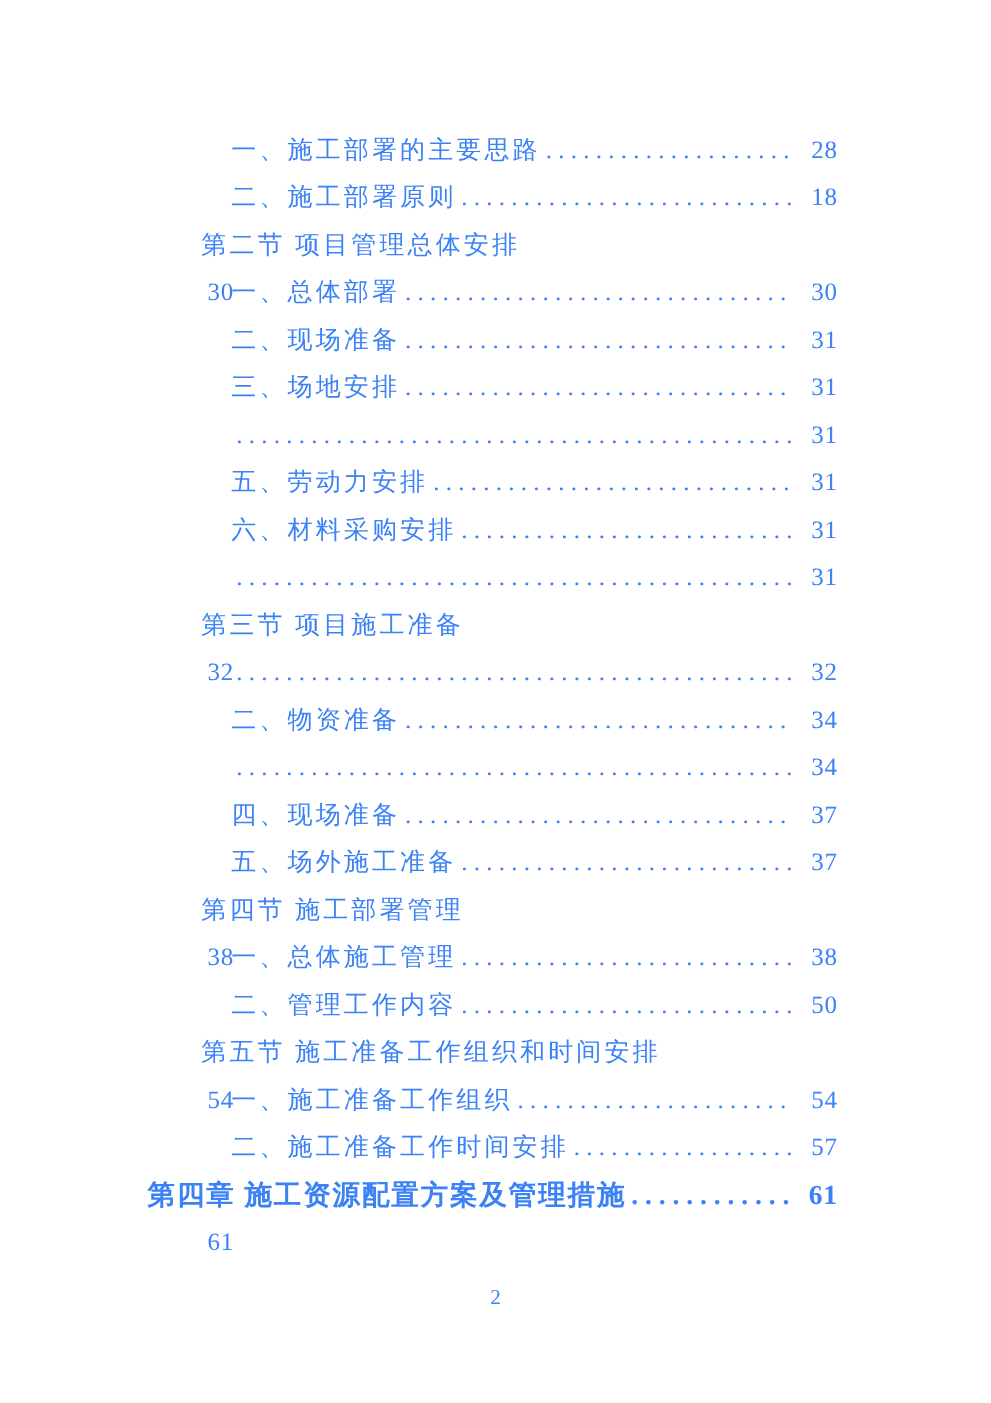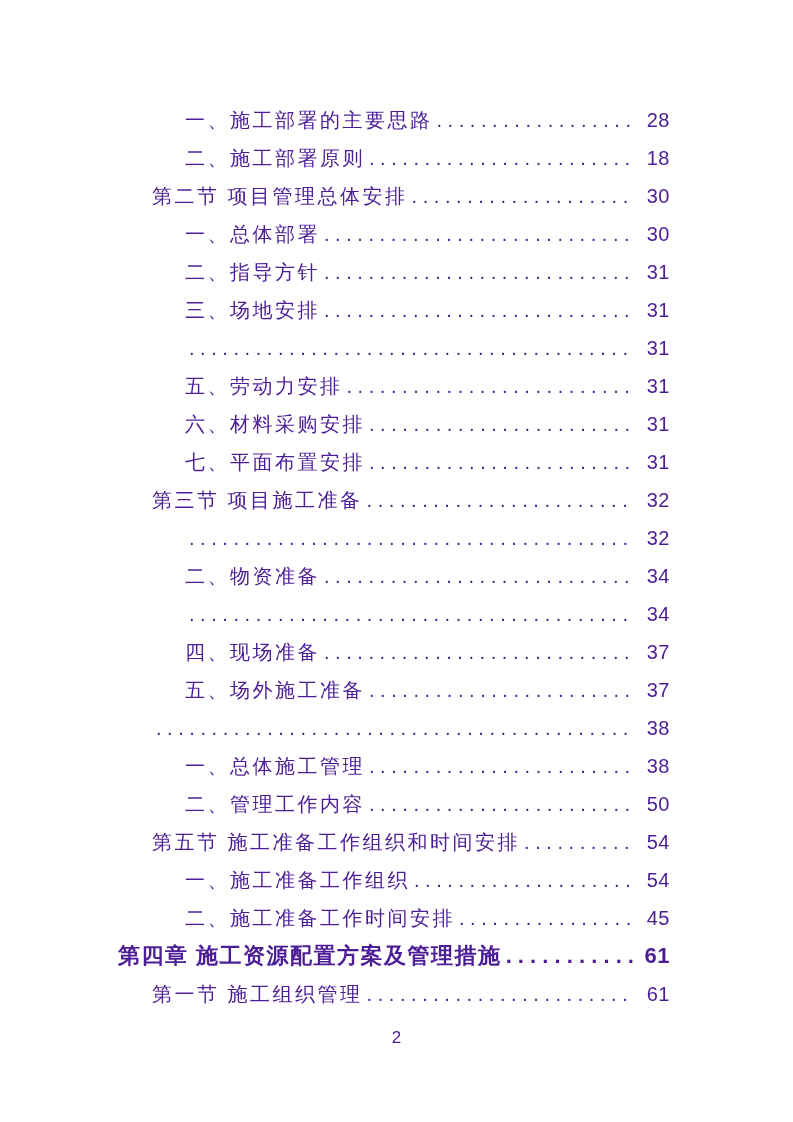--- a/index.html
+++ b/index.html
@@ -6,22 +6,22 @@
     margin: 0;
     padding: 0;
     background: #ffffff;
   }
   .page {
     position: relative;
     width: 793px;
     height: 1122px;
     background: #ffffff;
     overflow: hidden;
-    font-family: Liberation Sans, sans-serif;
-    color: #4c1d95;
+    font-family: Liberation Serif, serif;
+    color: #3b82f6;
   }
   .toc {
     position: absolute;
     top: 101px;
     left: 118px;
     right: 123px;
   }
   .toc-row {
     display: flex;
     align-items: baseline;
@@ -52,20 +52,21 @@
     letter-spacing: 0.5px;
   }
   .lv-chapter {
     margin-left: 0;
     font-weight: 700;
     font-size: 22px;
     letter-spacing: 1.5px;
   }
   .lv-section {
     margin-left: 34px;
+    flex-direction: column;
   }
   .lv-item {
     margin-left: 67px;
   }
   .footer {
     position: absolute;
     top: 1026px;
     left: 0;
     width: 100%;
     text-align: center;
@@ -97,21 +98,21 @@
       <span class="num">30</span>
     </div>
 
     <div class="toc-row lv-item">
       <span class="title">一、总体部署</span>
       <span class="dots"></span>
       <span class="num">30</span>
     </div>
 
     <div class="toc-row lv-item">
-      <span class="title">二、指导方针</span>
+      <span class="title">二、现场准备</span>
       <span class="dots"></span>
       <span class="num">31</span>
     </div>
 
     <div class="toc-row lv-item">
       <span class="title">三、场地安排</span>
       <span class="dots"></span>
       <span class="num">31</span>
     </div>
 
@@ -126,21 +127,20 @@
       <span class="num">31</span>
     </div>
 
     <div class="toc-row lv-item">
       <span class="title">六、材料采购安排</span>
       <span class="dots"></span>
       <span class="num">31</span>
     </div>
 
     <div class="toc-row lv-item">
-      <span class="title">七、平面布置安排</span>
       <span class="dots"></span>
       <span class="num">31</span>
     </div>
 
     <div class="toc-row lv-section">
       <span class="title">第三节 项目施工准备</span>
       <span class="dots"></span>
       <span class="num">32</span>
     </div>
 
@@ -166,20 +166,21 @@
       <span class="num">37</span>
     </div>
 
     <div class="toc-row lv-item">
       <span class="title">五、场外施工准备</span>
       <span class="dots"></span>
       <span class="num">37</span>
     </div>
 
     <div class="toc-row lv-section">
+      <span class="title">第四节 施工部署管理</span>
       <span class="dots"></span>
       <span class="num">38</span>
     </div>
 
     <div class="toc-row lv-item">
       <span class="title">一、总体施工管理</span>
       <span class="dots"></span>
       <span class="num">38</span>
     </div>
 
@@ -197,31 +198,30 @@
 
     <div class="toc-row lv-item">
       <span class="title">一、施工准备工作组织</span>
       <span class="dots"></span>
       <span class="num">54</span>
     </div>
 
     <div class="toc-row lv-item">
       <span class="title">二、施工准备工作时间安排</span>
       <span class="dots"></span>
-      <span class="num">45</span>
+      <span class="num">57</span>
     </div>
 
     <div class="toc-row lv-chapter">
       <span class="title">第四章 施工资源配置方案及管理措施</span>
       <span class="dots"></span>
       <span class="num">61</span>
     </div>
 
     <div class="toc-row lv-section">
-      <span class="title">第一节 施工组织管理</span>
       <span class="dots"></span>
       <span class="num">61</span>
     </div>
   </div>
 
   <div class="footer">
     <span>2</span>
   </div>
 
 </div>

